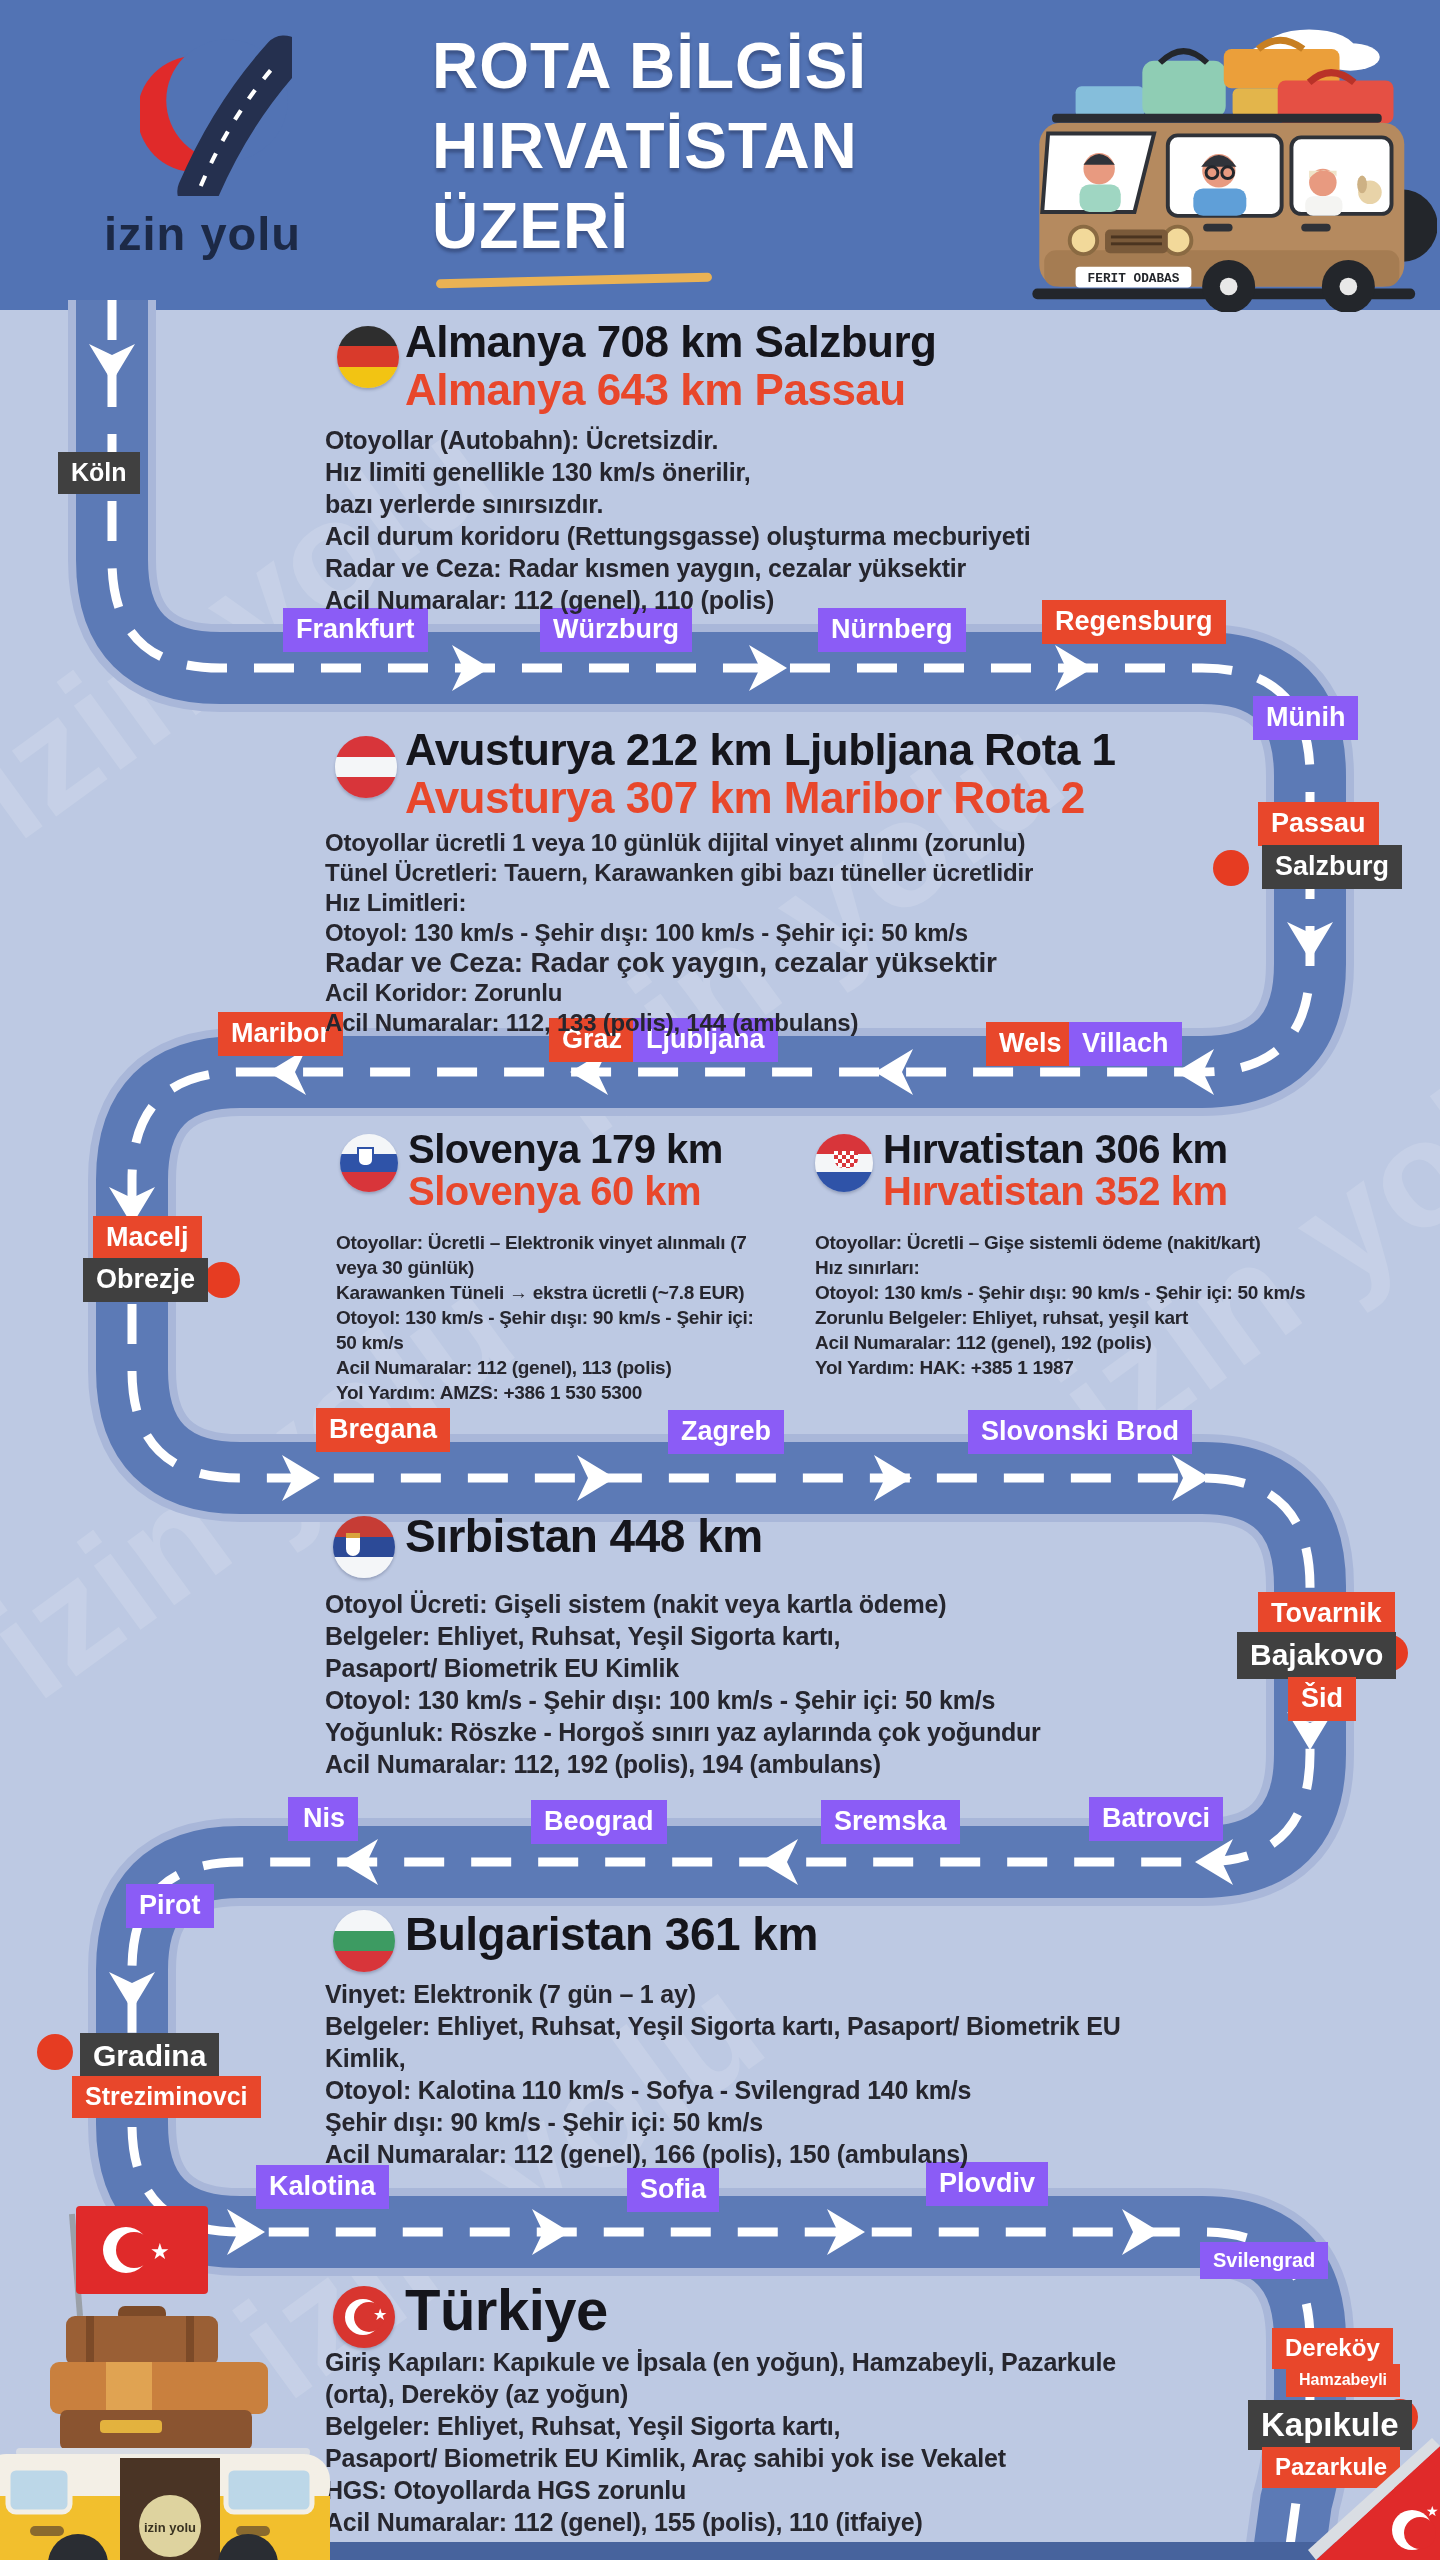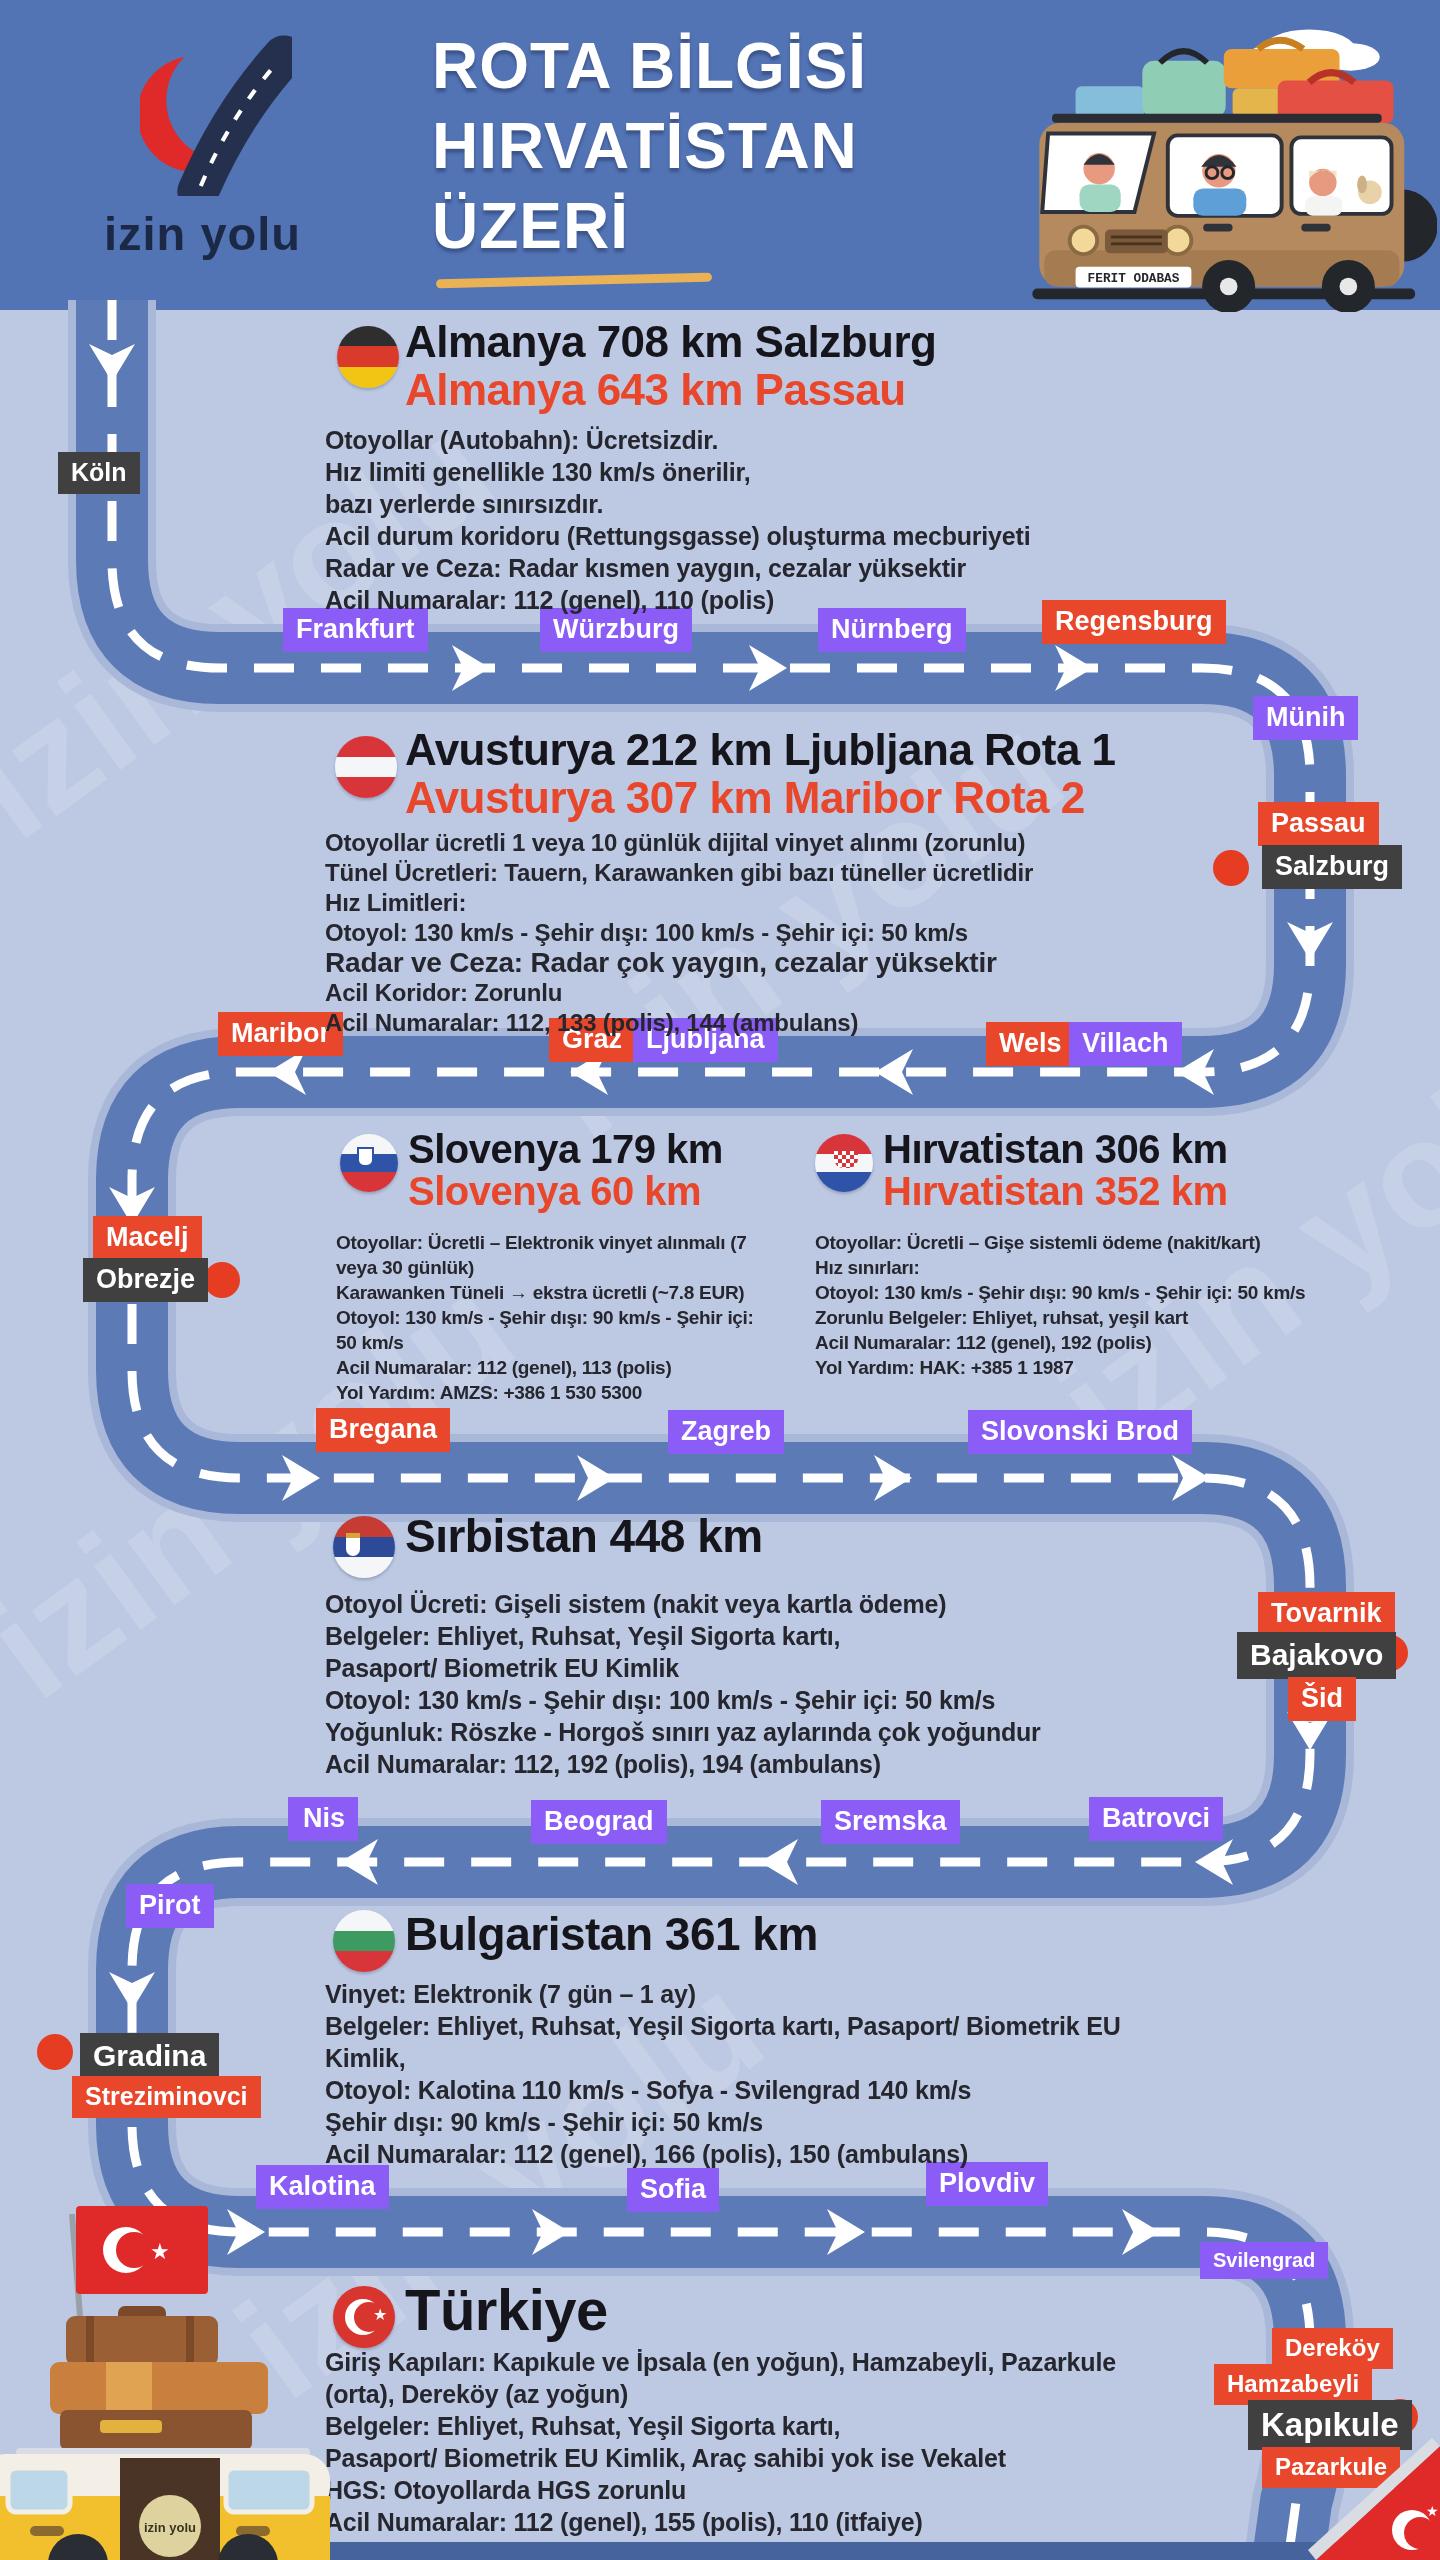--- a/index.html
+++ b/index.html
@@ -209,21 +209,21 @@
   <div class="city g" style="left:821px;top:1800px;">Sremska</div>
   <div class="city g" style="left:1089px;top:1797px;">Batrovci</div>
   <div class="city g" style="left:126px;top:1884px;">Pirot</div>
   <div class="city k" style="left:80px;top:2033px;font-size:30px;">Gradina</div>
   <div class="city r" style="left:72px;top:2076px;font-size:25px;">Streziminovci</div>
   <div class="city g" style="left:256px;top:2165px;">Kalotina</div>
   <div class="city g" style="left:627px;top:2168px;">Sofia</div>
   <div class="city g" style="left:926px;top:2162px;">Plovdiv</div>
   <div class="city g" style="left:1200px;top:2242px;font-size:20px;">Svilengrad</div>
   <div class="city r" style="left:1272px;top:2328px;font-size:24px;">Dereköy</div>
-  <div class="city r" style="left:1214px;top:2364px;font-size:24px;">Hamzabeyli</div>
+  <div class="city r" style="left:1286px;top:2364px;font-size:16px;">Hamzabeyli</div>
   <div class="city k" style="left:1248px;top:2400px;font-size:33px;">Kapıkule</div>
   <div class="city r" style="left:1262px;top:2447px;font-size:24px;">Pazarkule</div>
 
   <div class="section" style="left:325px;top:318px;">
     <div class="flag f-de" style="left:12px;top:8px;"></div>
     <div class="headings">
       <div class="sec-h1">Almanya 708 km Salzburg</div>
       <div class="sec-h2">Almanya 643 km Passau</div>
     </div>
     <div class="lines">

